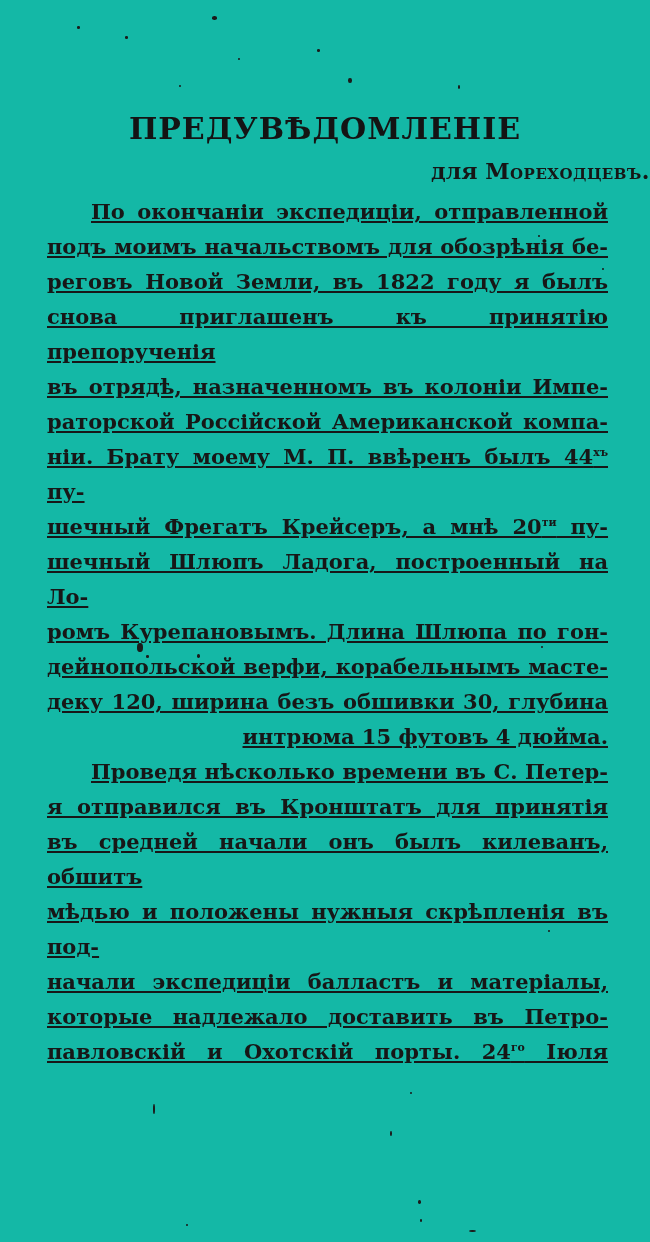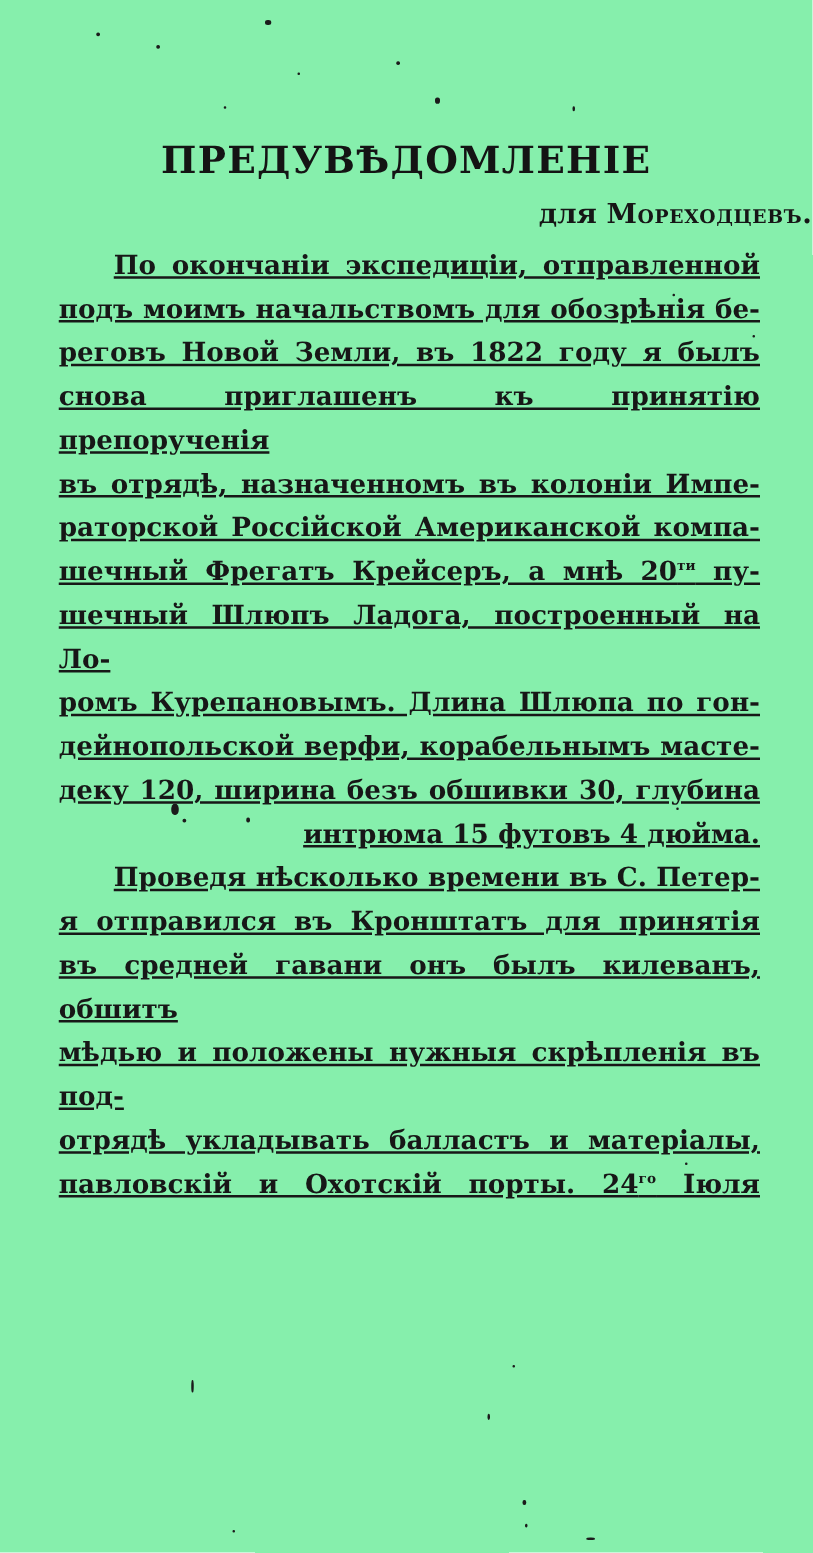--- a/index.html
+++ b/index.html
@@ -1,20 +1,20 @@
 <!DOCTYPE html>
 <html><head>
 <meta charset="utf-8">
 <style>
   html, body { margin: 0; padding: 0; background: #ffffff; }
   .page {
     position: relative;
     width: 650px;
     height: 1242px;
-    background: #86efac;
+    background: #14b8a6;
     overflow: hidden;
     font-family: "DejaVu Serif", "Liberation Serif", serif;
     color: #161616;
   }
   .title {
     margin: 112px 0 0 0;
     text-align: center;
     font-size: 30px;
     font-weight: bold;
     letter-spacing: 1px;
@@ -65,31 +65,33 @@
     <span>для</span>
     <span class="sc">Мореходцевъ.</span>
   </div>
   <div class="body-text">
       <div class="line indent">По окончаніи экспедиціи, отправленной</div>
       <div class="line">подъ моимъ начальствомъ для обозрѣнія бе-</div>
       <div class="line">реговъ Новой Земли, въ 1822 году я былъ</div>
       <div class="line">снова приглашенъ къ принятію препорученія</div>
       <div class="line">въ отрядѣ, назначенномъ въ колоніи Импе-</div>
       <div class="line">раторской Россійской Американской компа-</div>
+      <div class="line">ніи. Брату моему М. П. ввѣренъ былъ 44<sup>хъ</sup> пу-</div>
       <div class="line">шечный Фрегатъ Крейсеръ, а мнѣ 20<sup>ти</sup> пу-</div>
       <div class="line">шечный Шлюпъ Ладога, построенный на Ло-</div>
       <div class="line">ромъ Курепановымъ. Длина Шлюпа по гон-</div>
       <div class="line">дейнопольской верфи, корабельнымъ масте-</div>
       <div class="line">деку 120, ширина безъ обшивки 30, глубина</div>
       <div class="line no-just">интрюма 15 футовъ 4 дюйма.</div>
       <div class="line indent">Проведя нѣсколько времени въ С. Петер-</div>
       <div class="line">я отправился въ Кронштатъ для принятія</div>
-      <div class="line">въ средней гавани онъ былъ килеванъ, обшитъ</div>
+      <div class="line">въ средней начали онъ былъ килеванъ, обшитъ</div>
       <div class="line">мѣдью и положены нужныя скрѣпленія въ под-</div>
-      <div class="line">отрядѣ укладывать балластъ и матеріалы,</div>
+      <div class="line">начали экспедиціи балластъ и матеріалы,</div>
+      <div class="line">которые надлежало доставить въ Петро-</div>
       <div class="line">павловскій и Охотскій порты. 24<sup>го</sup> Іюля</div>
     </div>
 <div class="speck" style="left: 77px; top: 26px; width: 3px; height: 3px;"></div>
     <div class="speck" style="left: 125px; top: 36px; width: 3px; height: 3px;"></div>
     <div class="speck" style="left: 212px; top: 16px; width: 5px; height: 4px;"></div>
     <div class="speck" style="left: 238px; top: 58px; width: 2px; height: 2px;"></div>
     <div class="speck" style="left: 317px; top: 49px; width: 3px; height: 3px;"></div>
     <div class="speck" style="left: 179px; top: 85px; width: 2px; height: 2px;"></div>
     <div class="speck" style="left: 348px; top: 78px; width: 4px; height: 5px;"></div>
     <div class="speck" style="left: 458px; top: 85px; width: 2px; height: 4px;"></div>

